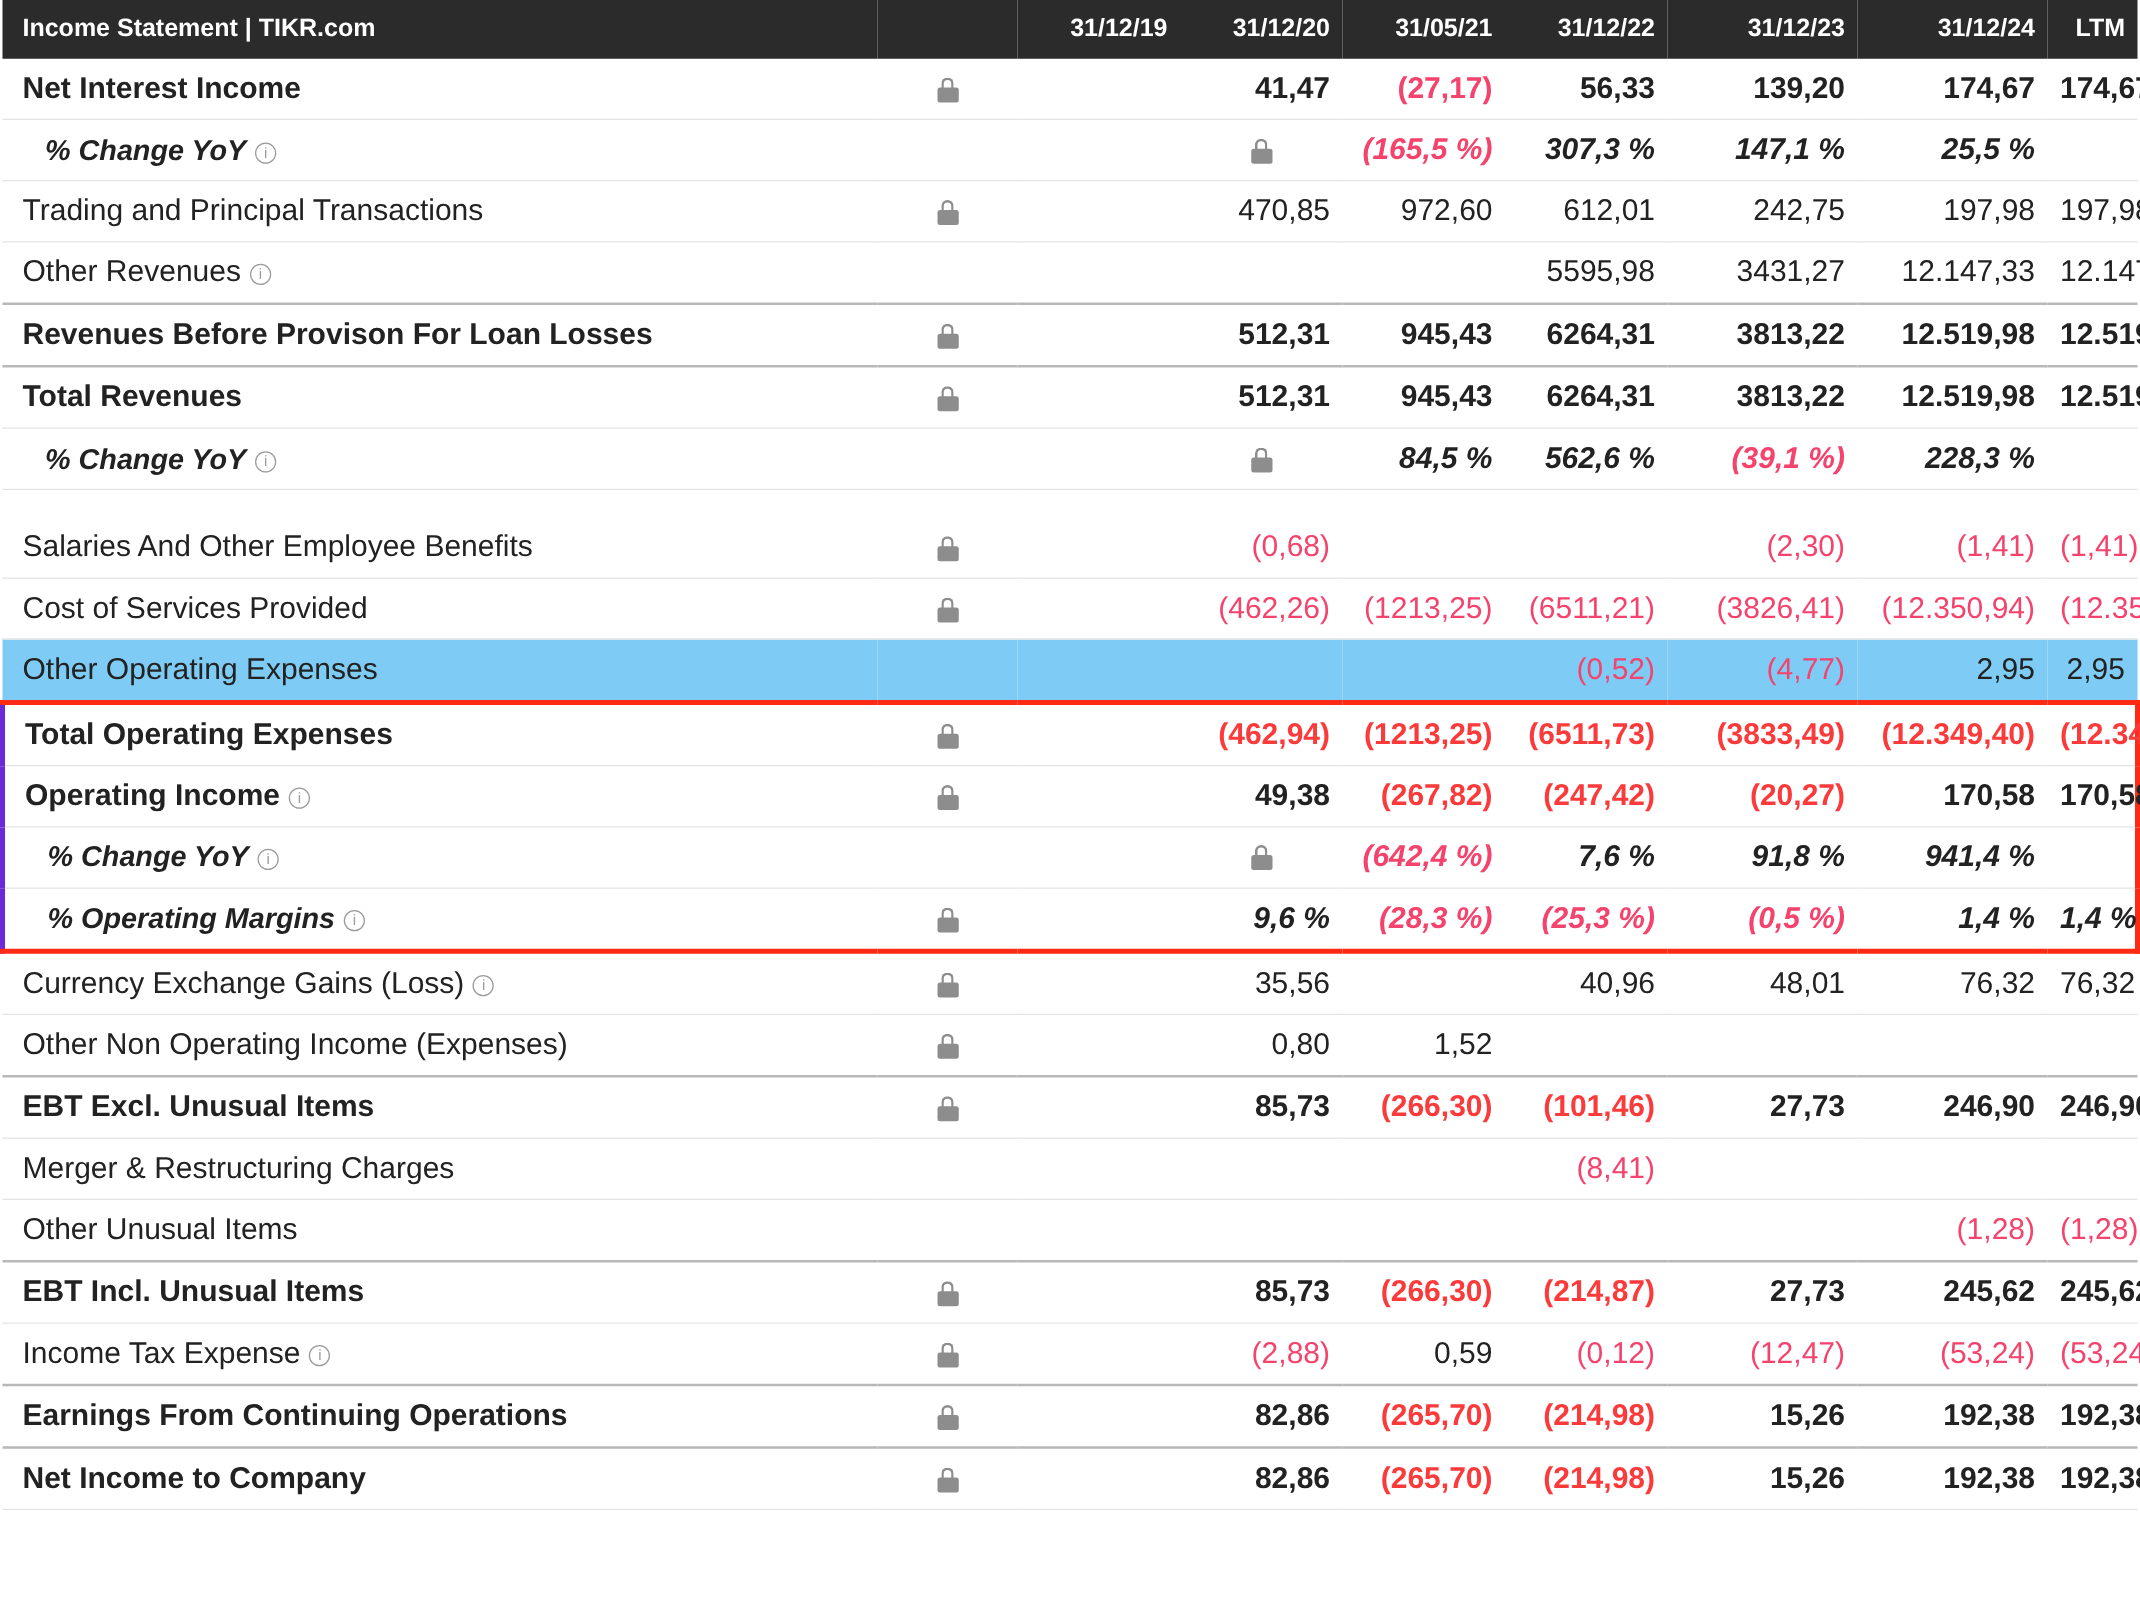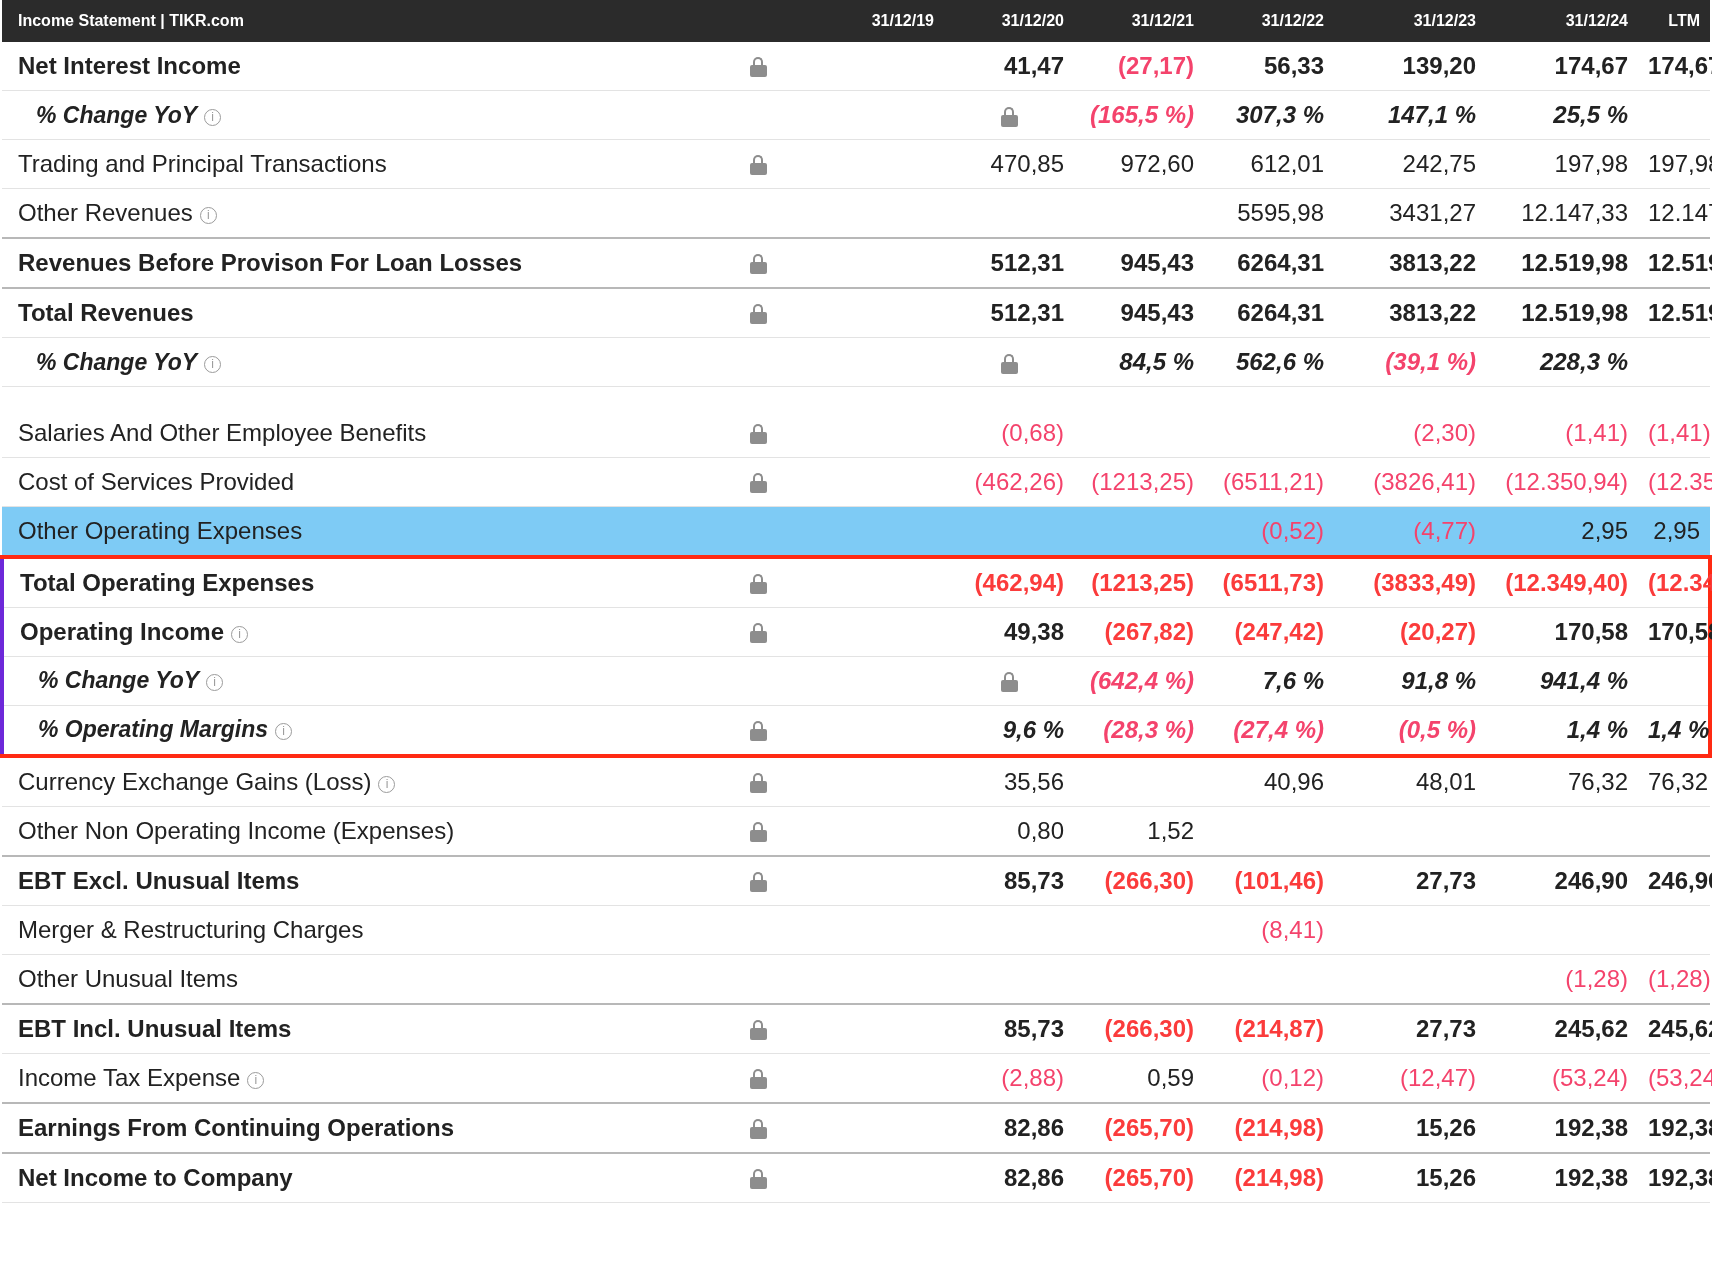--- a/index.html
+++ b/index.html
@@ -23,21 +23,21 @@
   }
   table.fin col.c-label { width: 700px; }
   table.fin col.c-lock  { width: 112px; }
   table.fin col.c-val   { width: 130px; }
   table.fin col.c-val-w { width: 152px; }
 
   thead th {
     background: #2b2b2b;
     color: #ffffff;
     font-weight: bold;
-    font-size: 16px;
+    font-size: 20px;
     padding: 12px 10px;
     text-align: right;
     white-space: nowrap;
   }
   thead th.head-title {
     text-align: left;
     padding-left: 16px;
   }
   thead th.head-lock { padding: 0; }
 
@@ -132,21 +132,21 @@
         <col class="c-val">
         <col class="c-val-w">
         <col class="c-val-w">
     </colgroup>
     <thead>
       <tr>
         <th class="head-title">Income Statement | TIKR.com</th>
         <th class="head-lock"></th>
         <th>31/12/19</th>
         <th>31/12/20</th>
-        <th>31/12/21</th>
+        <th>31/05/21</th>
         <th>31/12/22</th>
         <th>31/12/23</th>
         <th>31/12/24</th>
         <th>LTM</th>
       </tr>
     </thead>
     <tbody id="tbody">
         <tr class="bold">
           <td class="label"><span>Net Interest Income</span></td>
           <td class="lockcell"><span class="lock"><span class="shackle"></span><span class="body"></span></span></td>
@@ -300,21 +300,21 @@
           <td class="num pos">91,8 %</td>
           <td class="num pos">941,4 %</td>
           <td class="num pos"></td>
         </tr>
         <tr class="sub box box-bot">
           <td class="label"><span>% Operating Margins</span><span class="info">i</span></td>
           <td class="lockcell"><span class="lock"><span class="shackle"></span><span class="body"></span></span></td>
           <td class="num pos"></td>
           <td class="num pos">9,6 %</td>
           <td class="num neg">(28,3 %)</td>
-          <td class="num neg">(27,4 %)</td>
+          <td class="num neg">(25,3 %)</td>
           <td class="num neg">(0,5 %)</td>
           <td class="num pos">1,4 %</td>
           <td class="num pos">1,4 %</td>
         </tr>
         <tr class="">
           <td class="label"><span>Currency Exchange Gains (Loss)</span><span class="info">i</span></td>
           <td class="lockcell"><span class="lock"><span class="shackle"></span><span class="body"></span></span></td>
           <td class="num pos"></td>
           <td class="num pos">35,56</td>
           <td class="num pos"></td>

